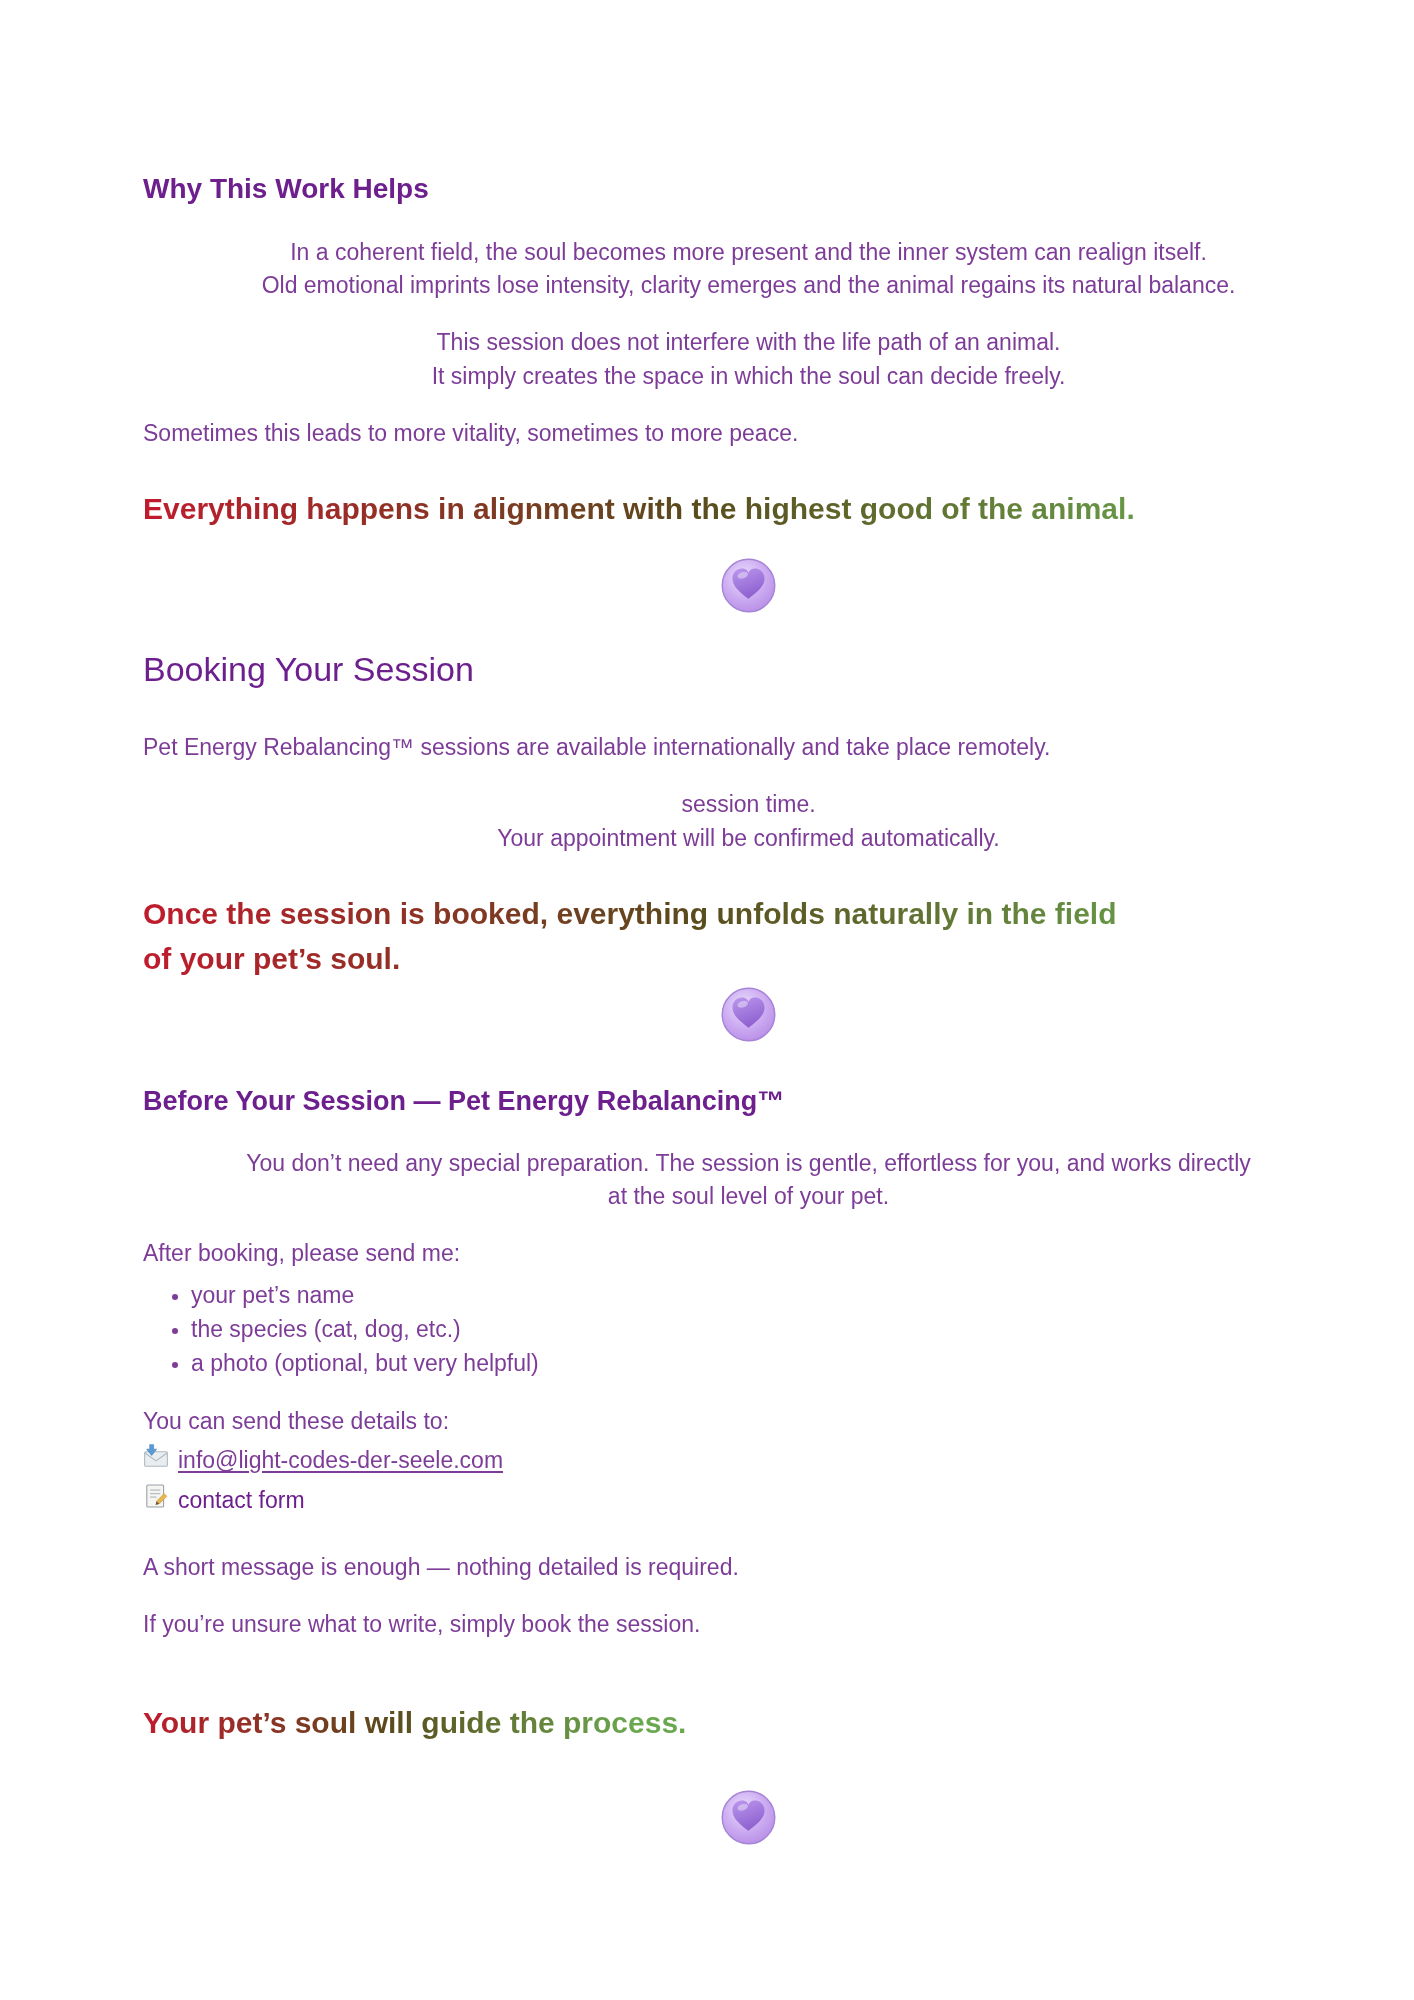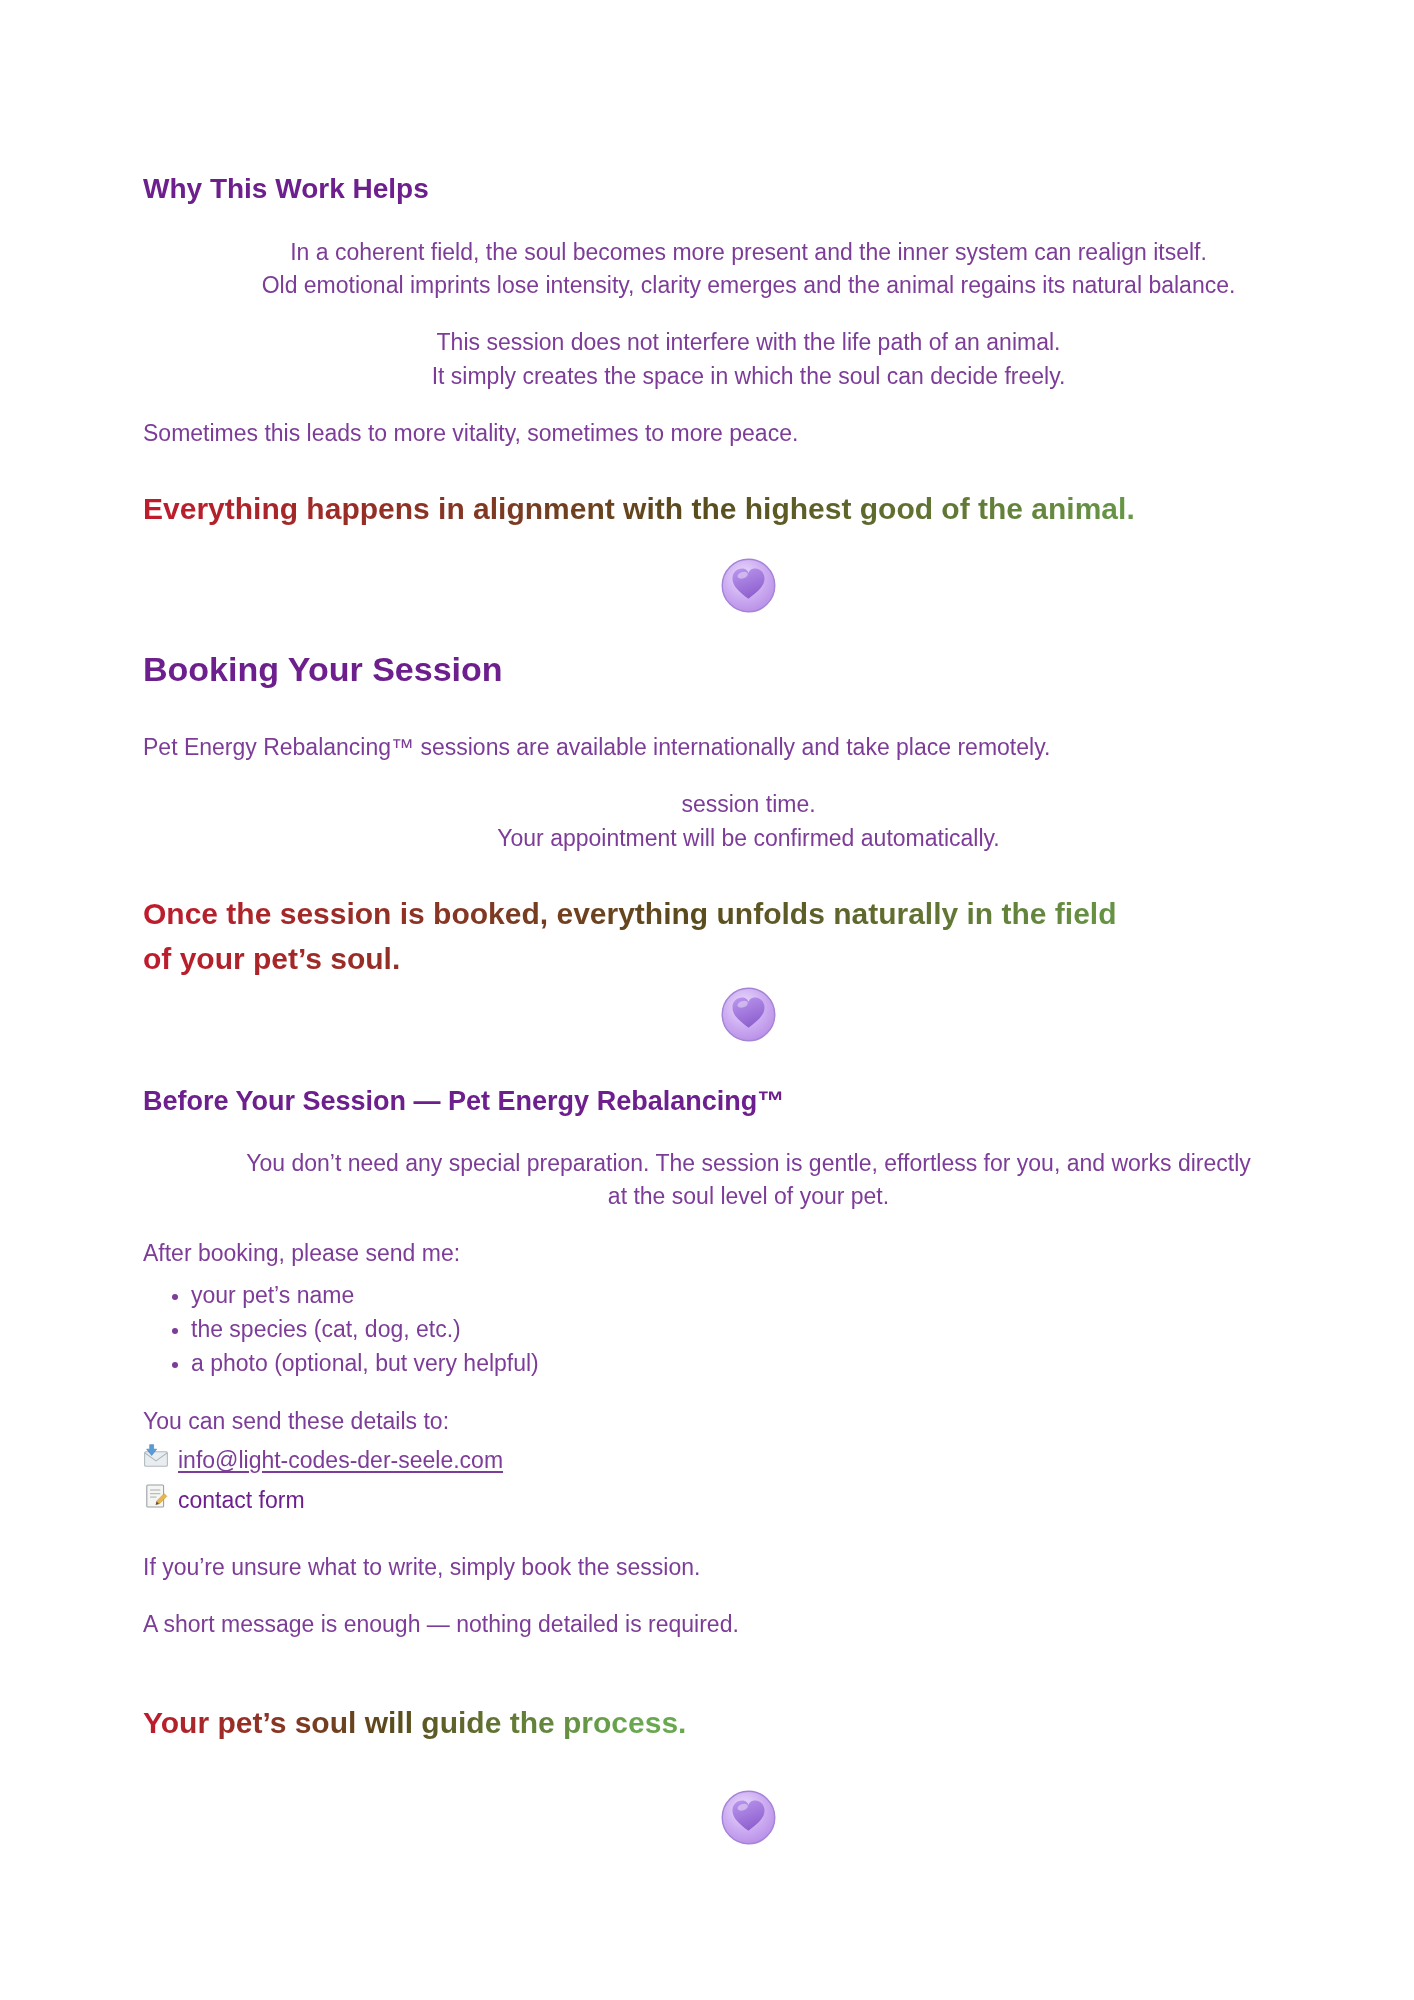--- a/index.html
+++ b/index.html
@@ -10,21 +10,21 @@
     color:var(--body-purple,#7d3c98);
   }
   .content{box-sizing:border-box;width:1414px;padding:172px 60px 0 143px;}
 
   .section-heading{
     font-size:28px;font-weight:700;line-height:1.2;
     color:var(--heading-purple,#6d1f8e);
     margin:0 0 30px 0;
   }
   .big-heading{
-    font-size:34px;font-weight:700;line-height:1.25;
+    font-size:34px;font-weight:400;line-height:1.25;
     color:var(--heading-purple,#6d1f8e);
     margin:0 0 40px 0;
   }
   .sub-heading{
     font-size:27px;font-weight:700;line-height:1.25;
     color:var(--heading-purple,#6d1f8e);
     margin:0 0 28px 0;
   }
 
   .para{font-size:23px;line-height:1.45;margin:0 0 24px 0;}
@@ -156,23 +156,23 @@
         <line x1="6.5" y1="6.5" x2="16" y2="6.5" stroke="#b9bec4" stroke-width="1.2"></line>
         <line x1="6.5" y1="9.8" x2="16" y2="9.8" stroke="#b9bec4" stroke-width="1.2"></line>
         <line x1="6.5" y1="13" x2="12.5" y2="13" stroke="#b9bec4" stroke-width="1.2"></line>
         <polygon points="12.5,16.8 19.5,9.8 22,12.3 15,19.3" fill="#e8b64c" stroke="#c2913a" stroke-width="0.5"></polygon>
         <polygon points="12.5,16.8 15,19.3 11.6,20.2" fill="#6b4e2e"></polygon>
       </svg>
       <a class="contact-form-link">contact form</a>
     </div>
   </div>
 
+  <p class="para">A short message is enough — nothing detailed is required.</p>
+
   <p class="para">If you’re unsure what to write, simply book the session.</p>
-
-  <p class="para">A short message is enough — nothing detailed is required.</p>
 
   <div>
     <div class="gradient-headline gradient-inline">Your pet’s soul will guide the process.</div>
   </div>
 
   <div class="heart-row last">
     <svg class="heart-badge" viewBox="0 0 64 64">
       <circle cx="32" cy="32" r="29.5" fill="url(#heartCircleGrad)" stroke="#a583d6" stroke-width="1.6"></circle>
       <path d="M32 47 C 22 39, 14 33, 14 24 C 14 17.5, 19 13, 25 13 C 28.8 13, 31.5 15.5, 32 18.2 C 32.5 15.5, 35.2 13, 39 13 C 45 13, 50 17.5, 50 24 C 50 33, 42 39, 32 47 Z" fill="url(#heartFillGrad)"></path>
       <ellipse cx="25.5" cy="20.5" rx="6" ry="3.6" fill="#ffffff" opacity="0.4" transform="rotate(-18 25.5 20.5)"></ellipse>

